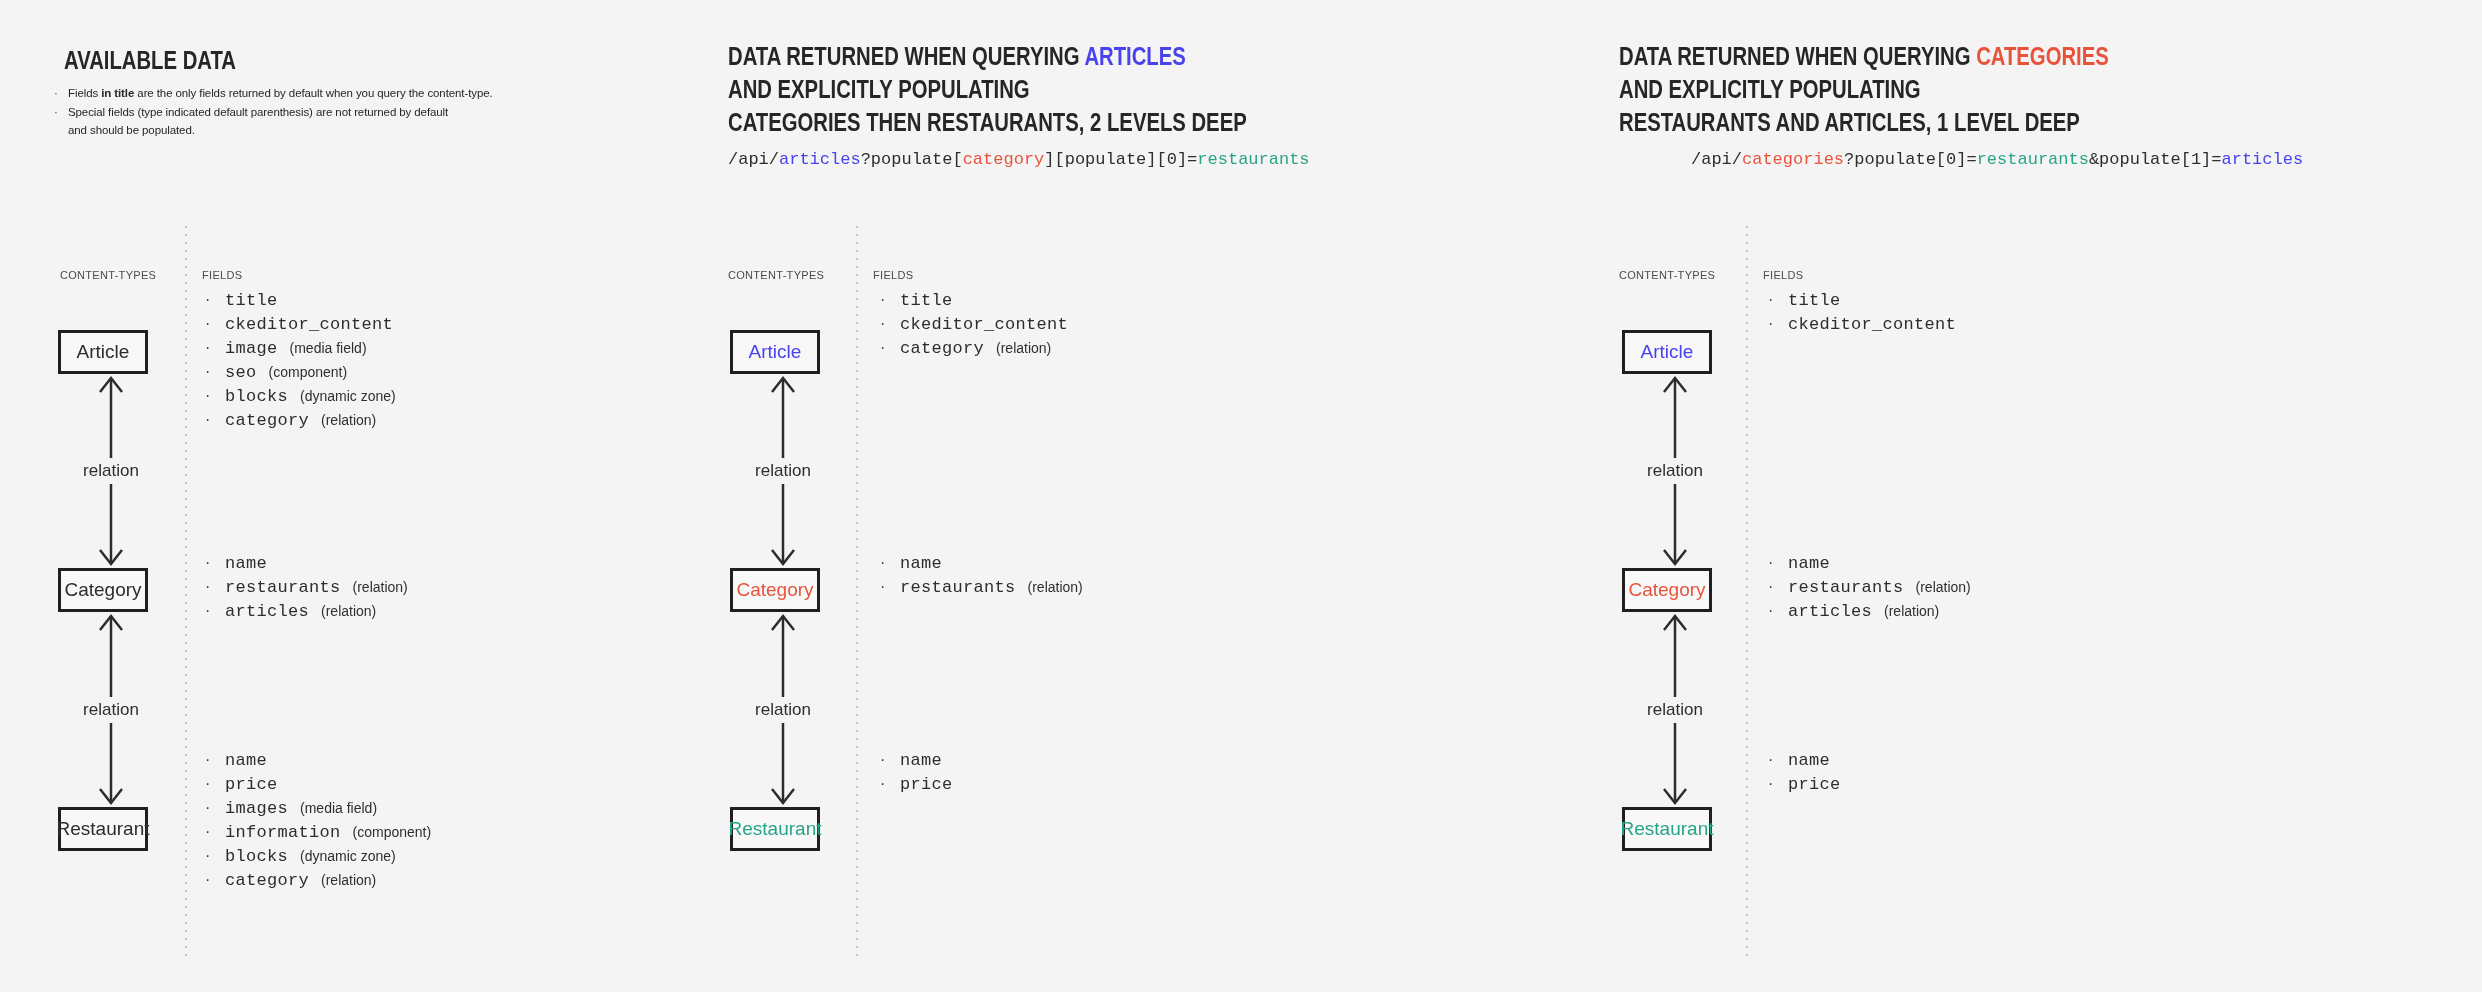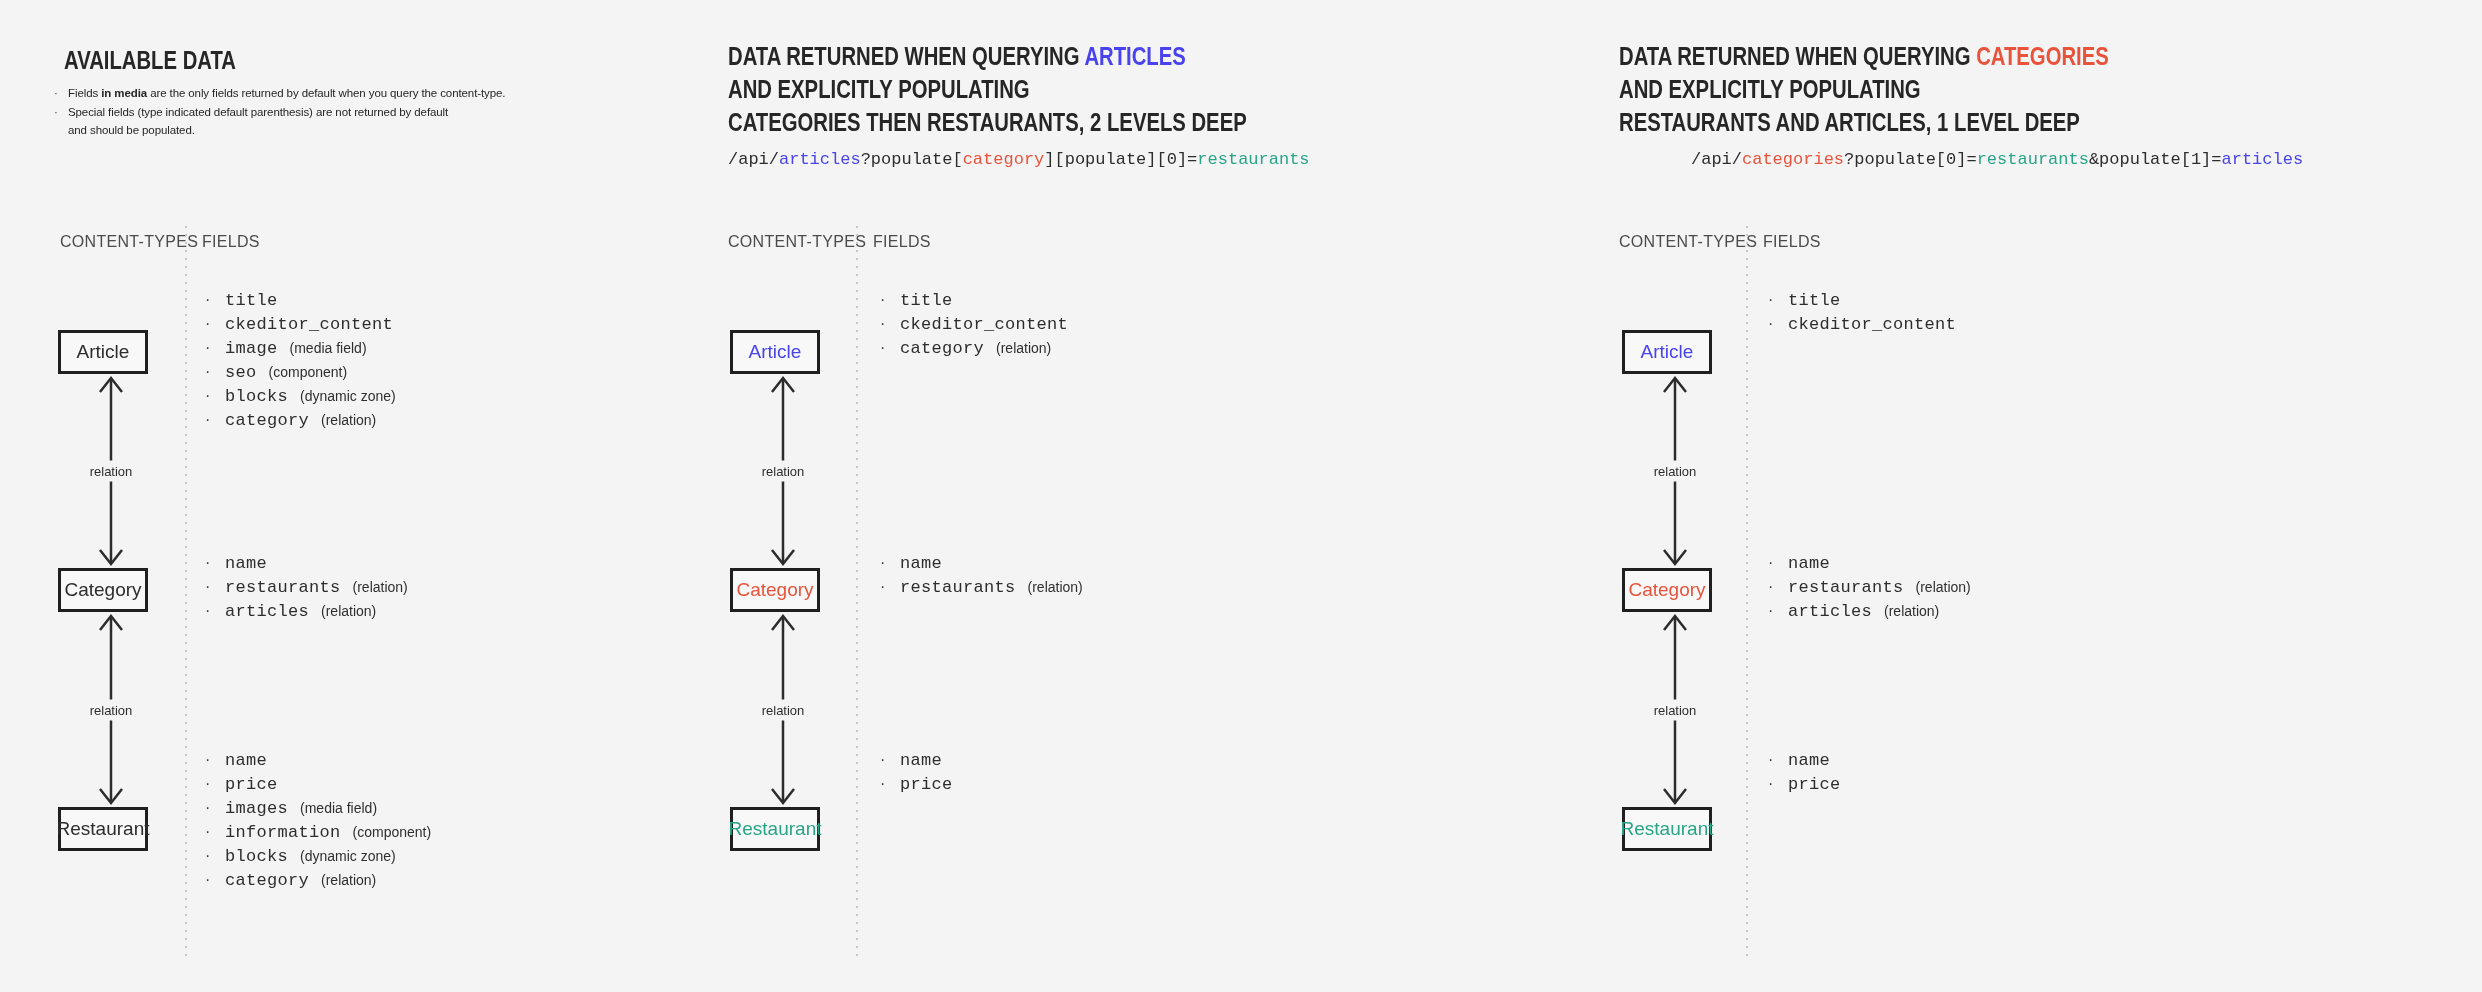--- a/index.html
+++ b/index.html
@@ -36,59 +36,59 @@
   
   .code{
     position:absolute;
     font-family:"Liberation Mono","DejaVu Sans Mono",monospace;
     font-size:17px;
     letter-spacing:0;
     white-space:nowrap;
   }
   .c-dark{color:var(--dark);} .c-blue{color:var(--blue);} .c-red{color:var(--red);} .c-teal{color:var(--teal);}
   
-  .colhead{position:absolute;font-size:16px;color:var(--gray);letter-spacing:0.3px;white-space:nowrap;}
+  .colhead{position:absolute;font-size:11px;color:var(--gray);letter-spacing:0.3px;white-space:nowrap;margin-top:36px;}
   
   .divider{
     position:absolute;width:2px;
     background-image:repeating-linear-gradient(to bottom,#c7c7c7 0 2px,transparent 2px 8px);
   }
   
   .node{
     position:absolute;width:90px;height:44px;
     border:3px solid #1f1f1f;background:#f8f8f8;
     display:flex;align-items:center;justify-content:center;
     font-size:19px;white-space:nowrap;
   }
   
   .connector{position:absolute;width:30px;}
   .connector svg{display:block;}
   .rel-label{
     position:absolute;left:50%;top:50%;transform:translate(-50%,-50%);
     background:var(--bg);padding:3px 6px;
-    font-size:13px;color:#2d2d2d;white-space:nowrap;
+    font-size:17px;color:#2d2d2d;white-space:nowrap;
   }
   
   .fgroup{position:absolute;}
   .fl{display:flex;align-items:baseline;height:24px;white-space:nowrap;}
   .fdot{width:20px;font-size:16px;color:#3a3a3a;}
   .fname{font-family:"Liberation Mono","DejaVu Sans Mono",monospace;font-size:17px;letter-spacing:0.3px;color:var(--dark);}
   .fname.b{font-weight:normal;}
   .ftype{font-size:14px;margin-left:12px;color:#2f2f2f;}
 </style>
 </head>
 <body>
 
 <div>
   <div class="ptitle" style="left:64px;top:44px;">AVAILABLE DATA</div>
 
   <div class="notes" style="left:54px;top:84px;">
     <div class="nrow">
       <span class="ndot">·</span>
-      <span><span>Fields </span><span class="nb">in media</span><span> are the only fields returned by default when you query the content-type.</span></span>
+      <span><span>Fields </span><span class="nb">in title</span><span> are the only fields returned by default when you query the content-type.</span></span>
     </div>
     <div class="nrow">
       <span class="ndot">·</span>
       <span>Special fields (type indicated default parenthesis) are not returned by default</span>
     </div>
     <div class="nrow">
       <span class="nindent">and should be populated.</span>
     </div>
   </div>
 

